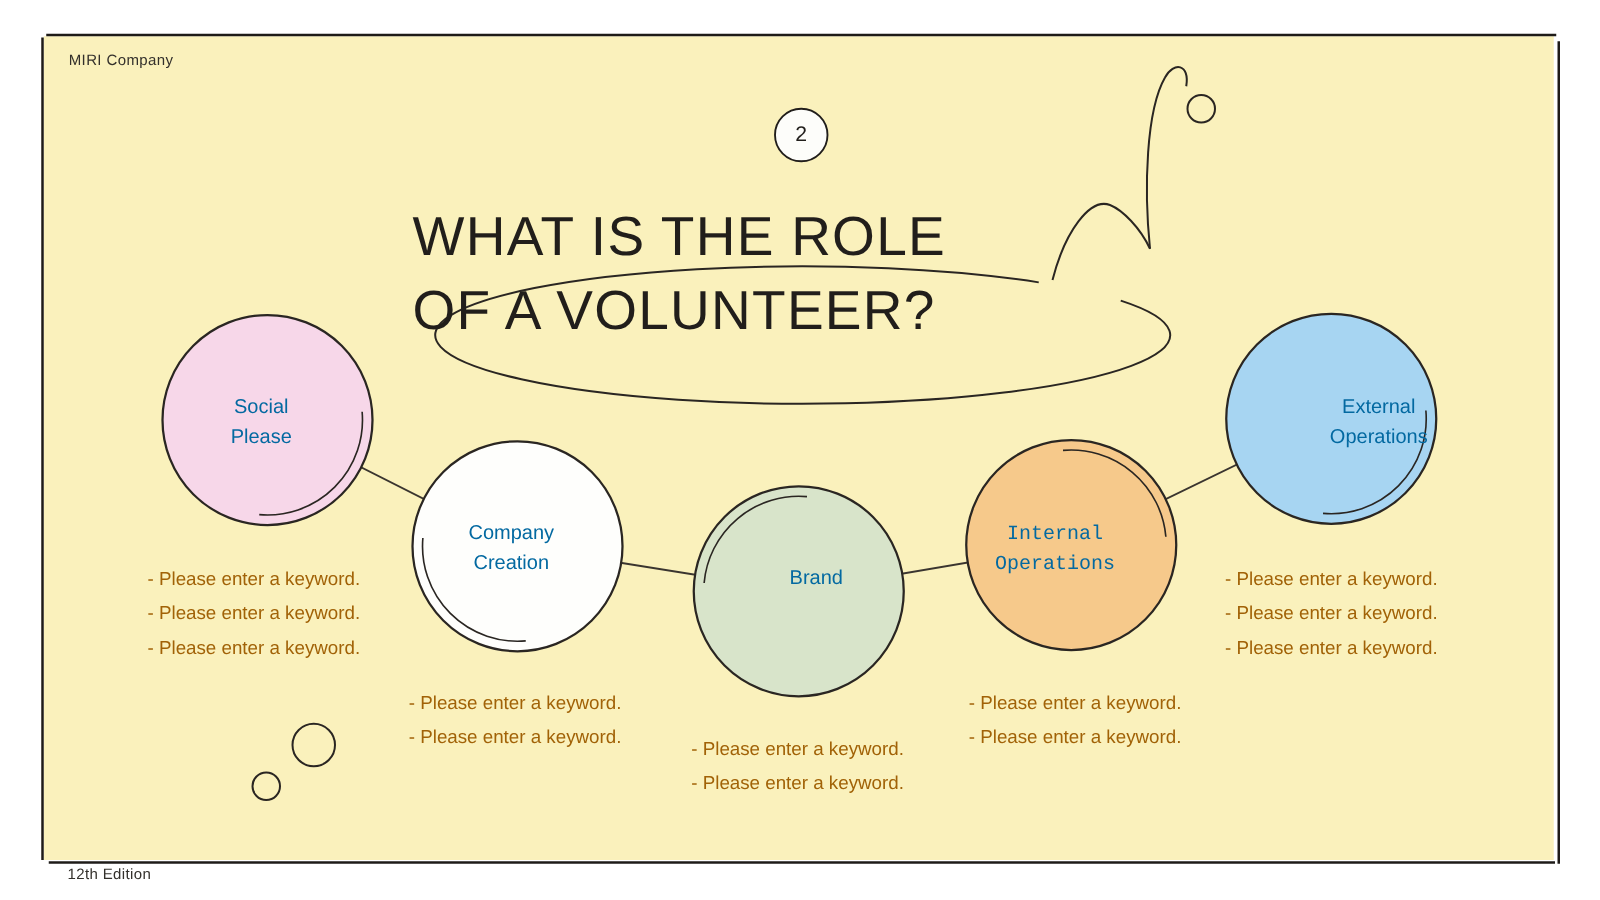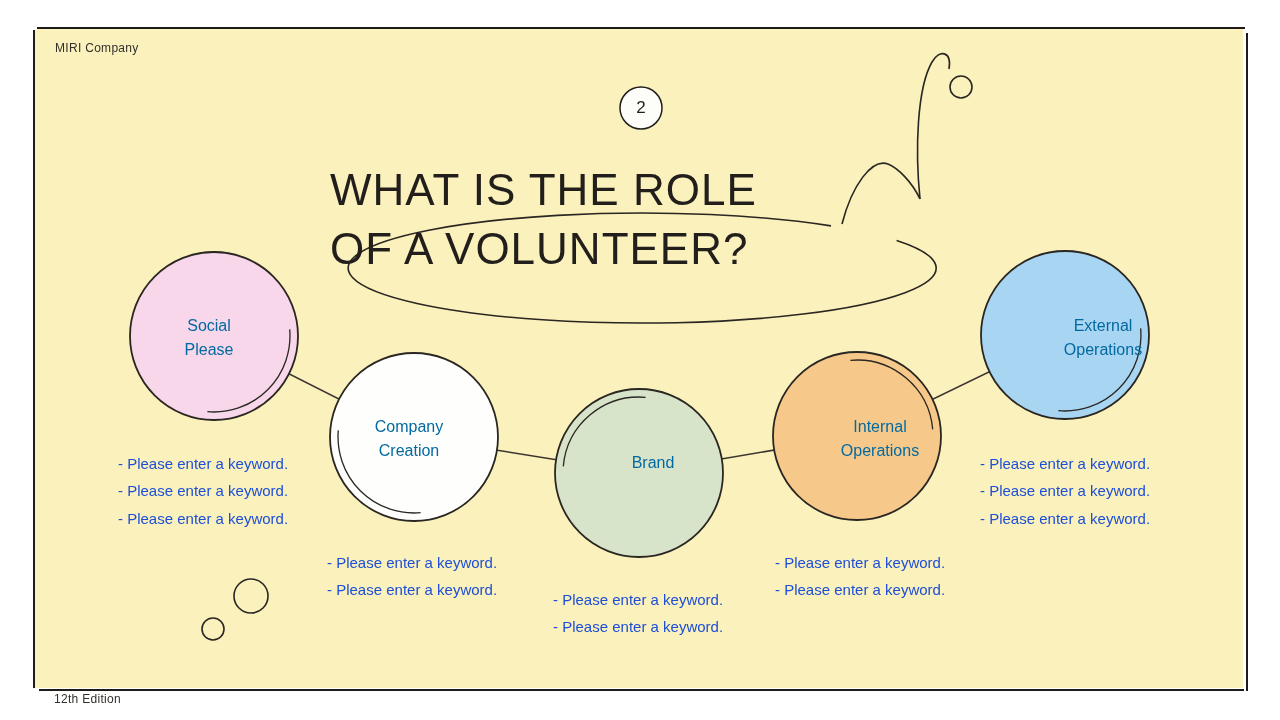--- a/index.html
+++ b/index.html
@@ -35,24 +35,24 @@
   }
   .node-label {
     width: 160px;
     text-align: center;
     font-size: 16px; line-height: 24px;
     color: #0369a1;
   }
   .label-social   { left: 129px; top: 314px; }
   .label-article  { left: 329px; top: 415px; }
   .label-brand    { left: 573px; top: 451px; }
-  .label-internal { left: 800px; top: 415px; }
+  .label-internal { left: 764px; top: 415px; font-family: Liberation Mono, monospace; }
   .label-external { left: 1004px; top: 314px; padding-left: 19px; }
   .keyword-list {
-    font-size: 15px; line-height: 27.4px; color: #1d4ed8;
+    font-size: 15px; line-height: 27.4px; color: #a16207;
     white-space: nowrap;
   }
   .kw-social   { left: 118px; top: 450px; }
   .kw-article  { left: 327px; top: 549px; }
   .kw-brand    { left: 553px; top: 586px; }
   .kw-internal { left: 775px; top: 549px; }
   .kw-external { left: 980px; top: 450px; }
   .keyword-list div { display: block; }
 </style>
 </head>

